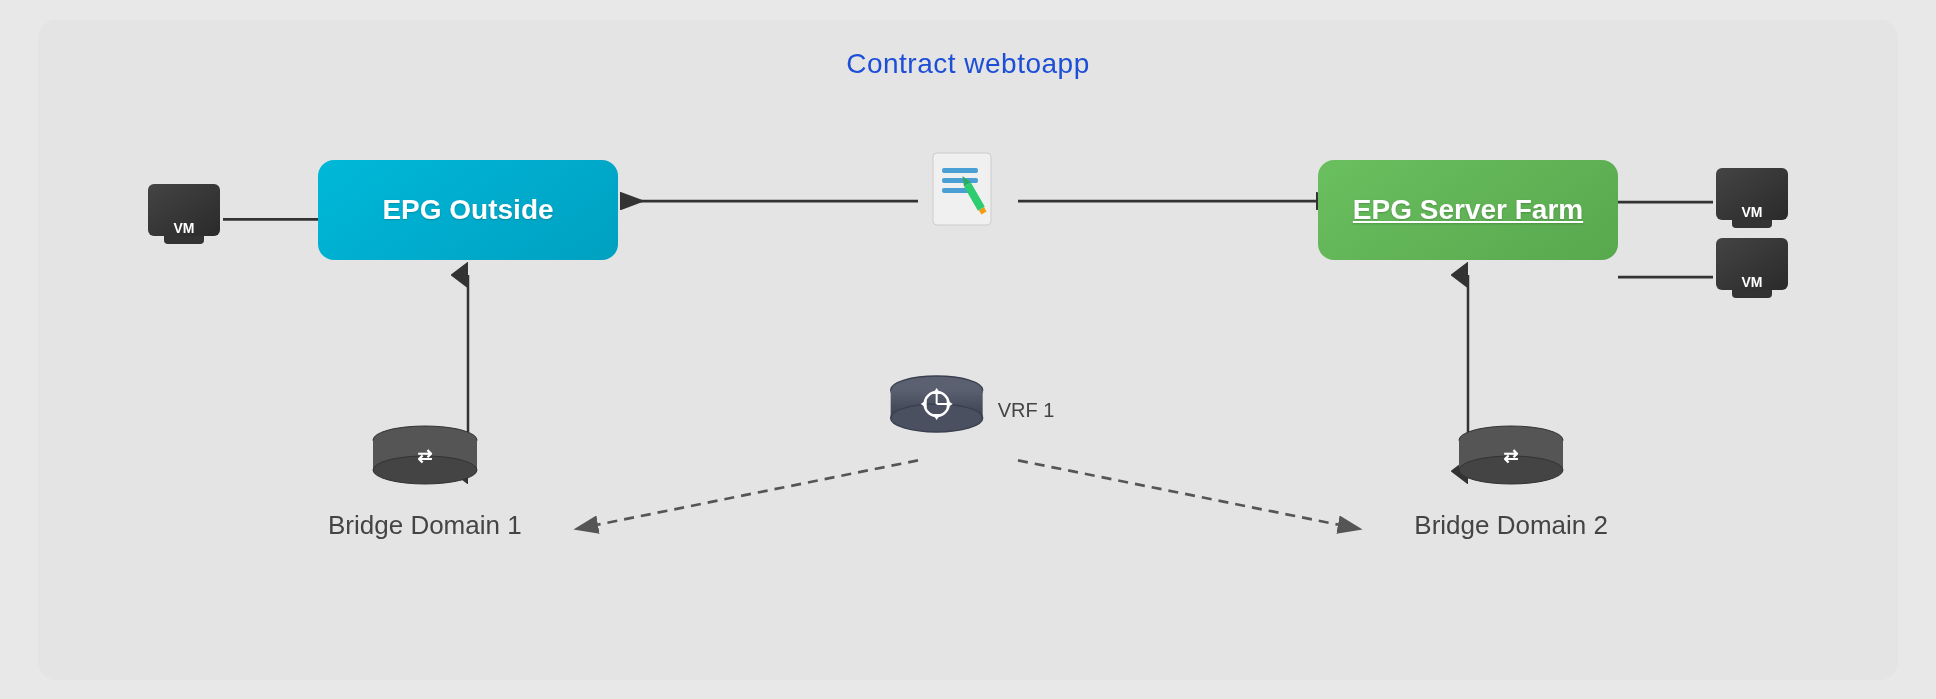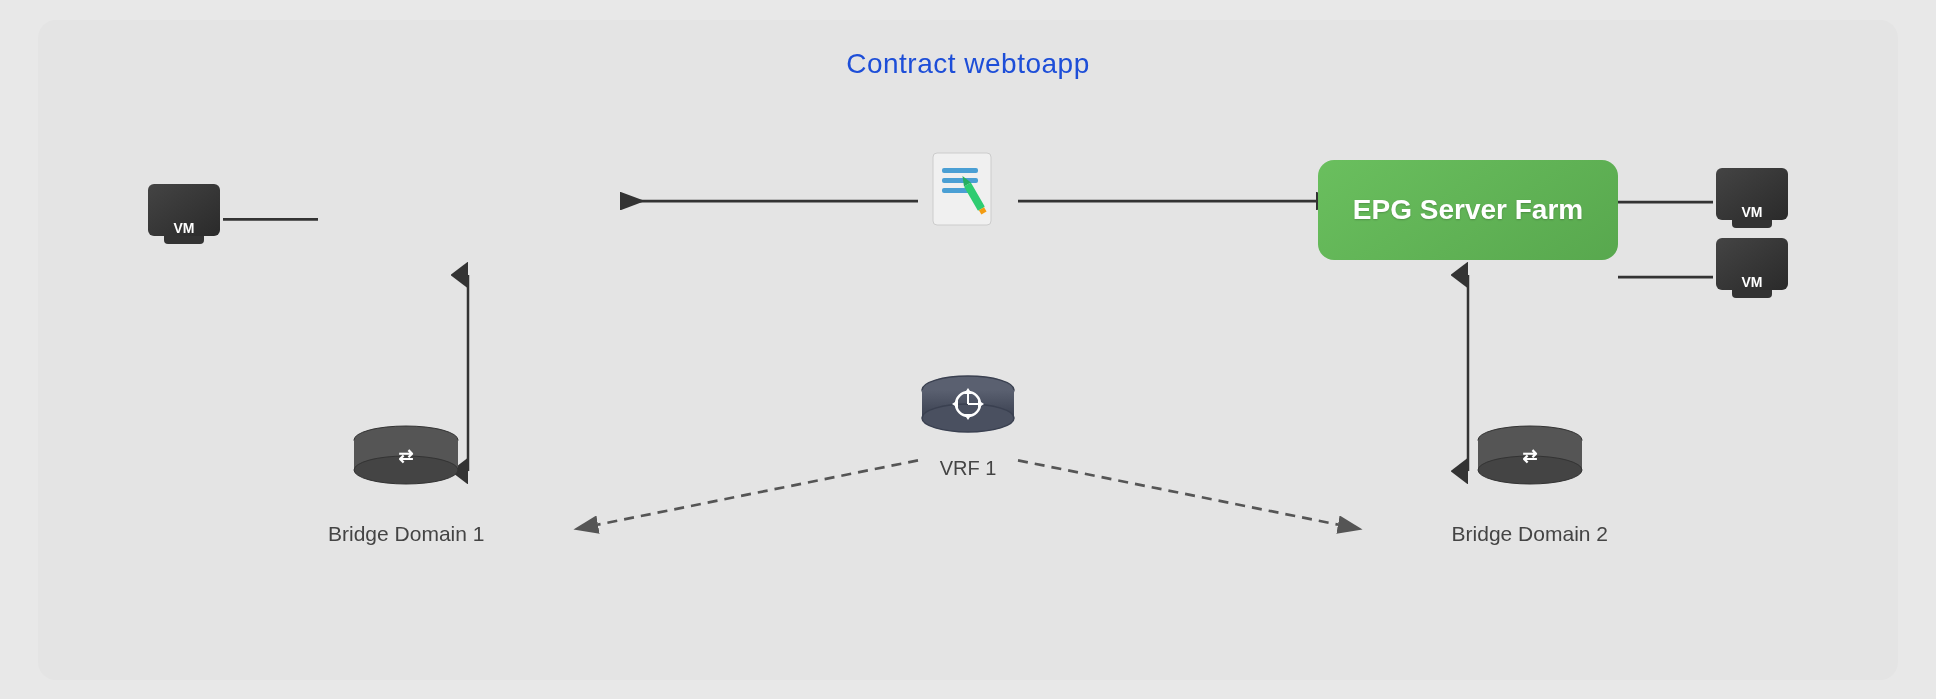--- a/index.html
+++ b/index.html
@@ -50,20 +50,21 @@
     }
     .epg-outside {
       background: linear-gradient(145deg, #00b8d9, #00a0c0);
       left: 280px;
       top: 80px;
     }
     .epg-server {
       background: linear-gradient(145deg, #6abf5e, #58a84e);
       right: 280px;
       top: 80px;
+      text-decoration: underline;
     }
     
     .vm-icon {
       position: absolute;
       width: 72px;
       height: 52px;
       background: linear-gradient(145deg, #444, #2a2a2a);
       border-radius: 6px;
       display: flex;
       align-items: flex-end;
@@ -123,33 +124,33 @@
     }
     .bd-left {
       left: 290px;
       top: 340px;
     }
     .bd-right {
       right: 290px;
       top: 340px;
     }
     .bd-label {
-      font-size: 21px;
+      font-size: 26px;
       color: #444;
       font-weight: 400;
-      margin-top: 24px;
+      margin-top: 12px;
     }
     
     .vrf-container {
       position: absolute;
       left: 50%;
       top: 290px;
       transform: translateX(-50%);
       display: flex;
-      flex-direction: column;
+      flex-direction: row;
       align-items: center;
       gap: 6px;
     }
     .vrf-label {
       font-size: 20px;
       color: #444;
       margin-top: 6px;
     }
   </style>
 </head>
@@ -196,20 +197,23 @@
         <marker id="arrowhead-dark" markerWidth="10" markerHeight="7" refX="0" refY="3.5" orient="auto">
           <polygon points="0 0, 10 3.5, 0 7" fill="#555"></polygon>
         </marker>
       </defs>
     </svg>
 
     <div class="vm-icon vm-left">
       <span>VM</span>
     </div>
 
+    <div class="epg-box epg-outside">
+      <span>EPG Outside</span>
+    </div>
 
     <div class="contract-icon">
       <svg width="80" height="90" viewBox="0 0 80 90">
 
         <rect x="5" y="5" width="58" height="72" rx="4" ry="4" fill="#f0f0f0" stroke="#ccc" stroke-width="1"></rect>
 
         <rect x="14" y="20" width="36" height="5" rx="2" fill="#4a9fd4"></rect>
         <rect x="14" y="30" width="36" height="5" rx="2" fill="#4a9fd4"></rect>
         <rect x="14" y="40" width="28" height="5" rx="2" fill="#4a9fd4"></rect>
 

